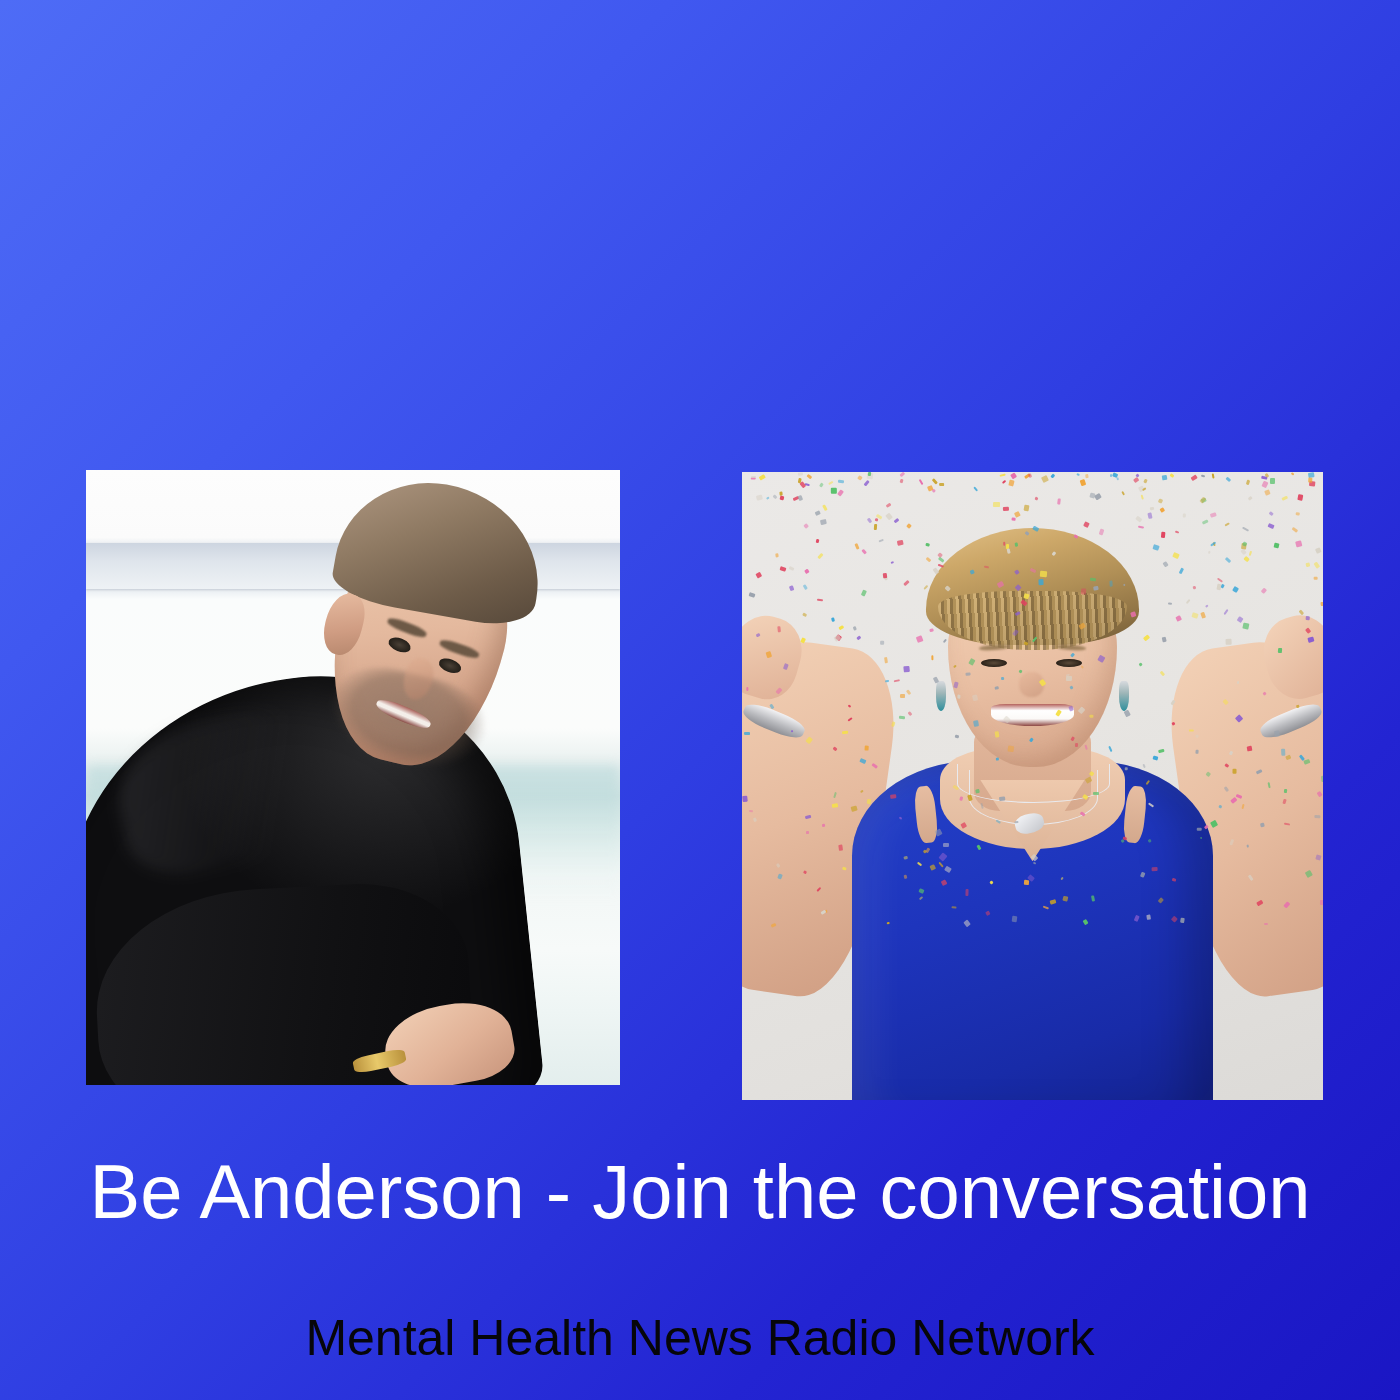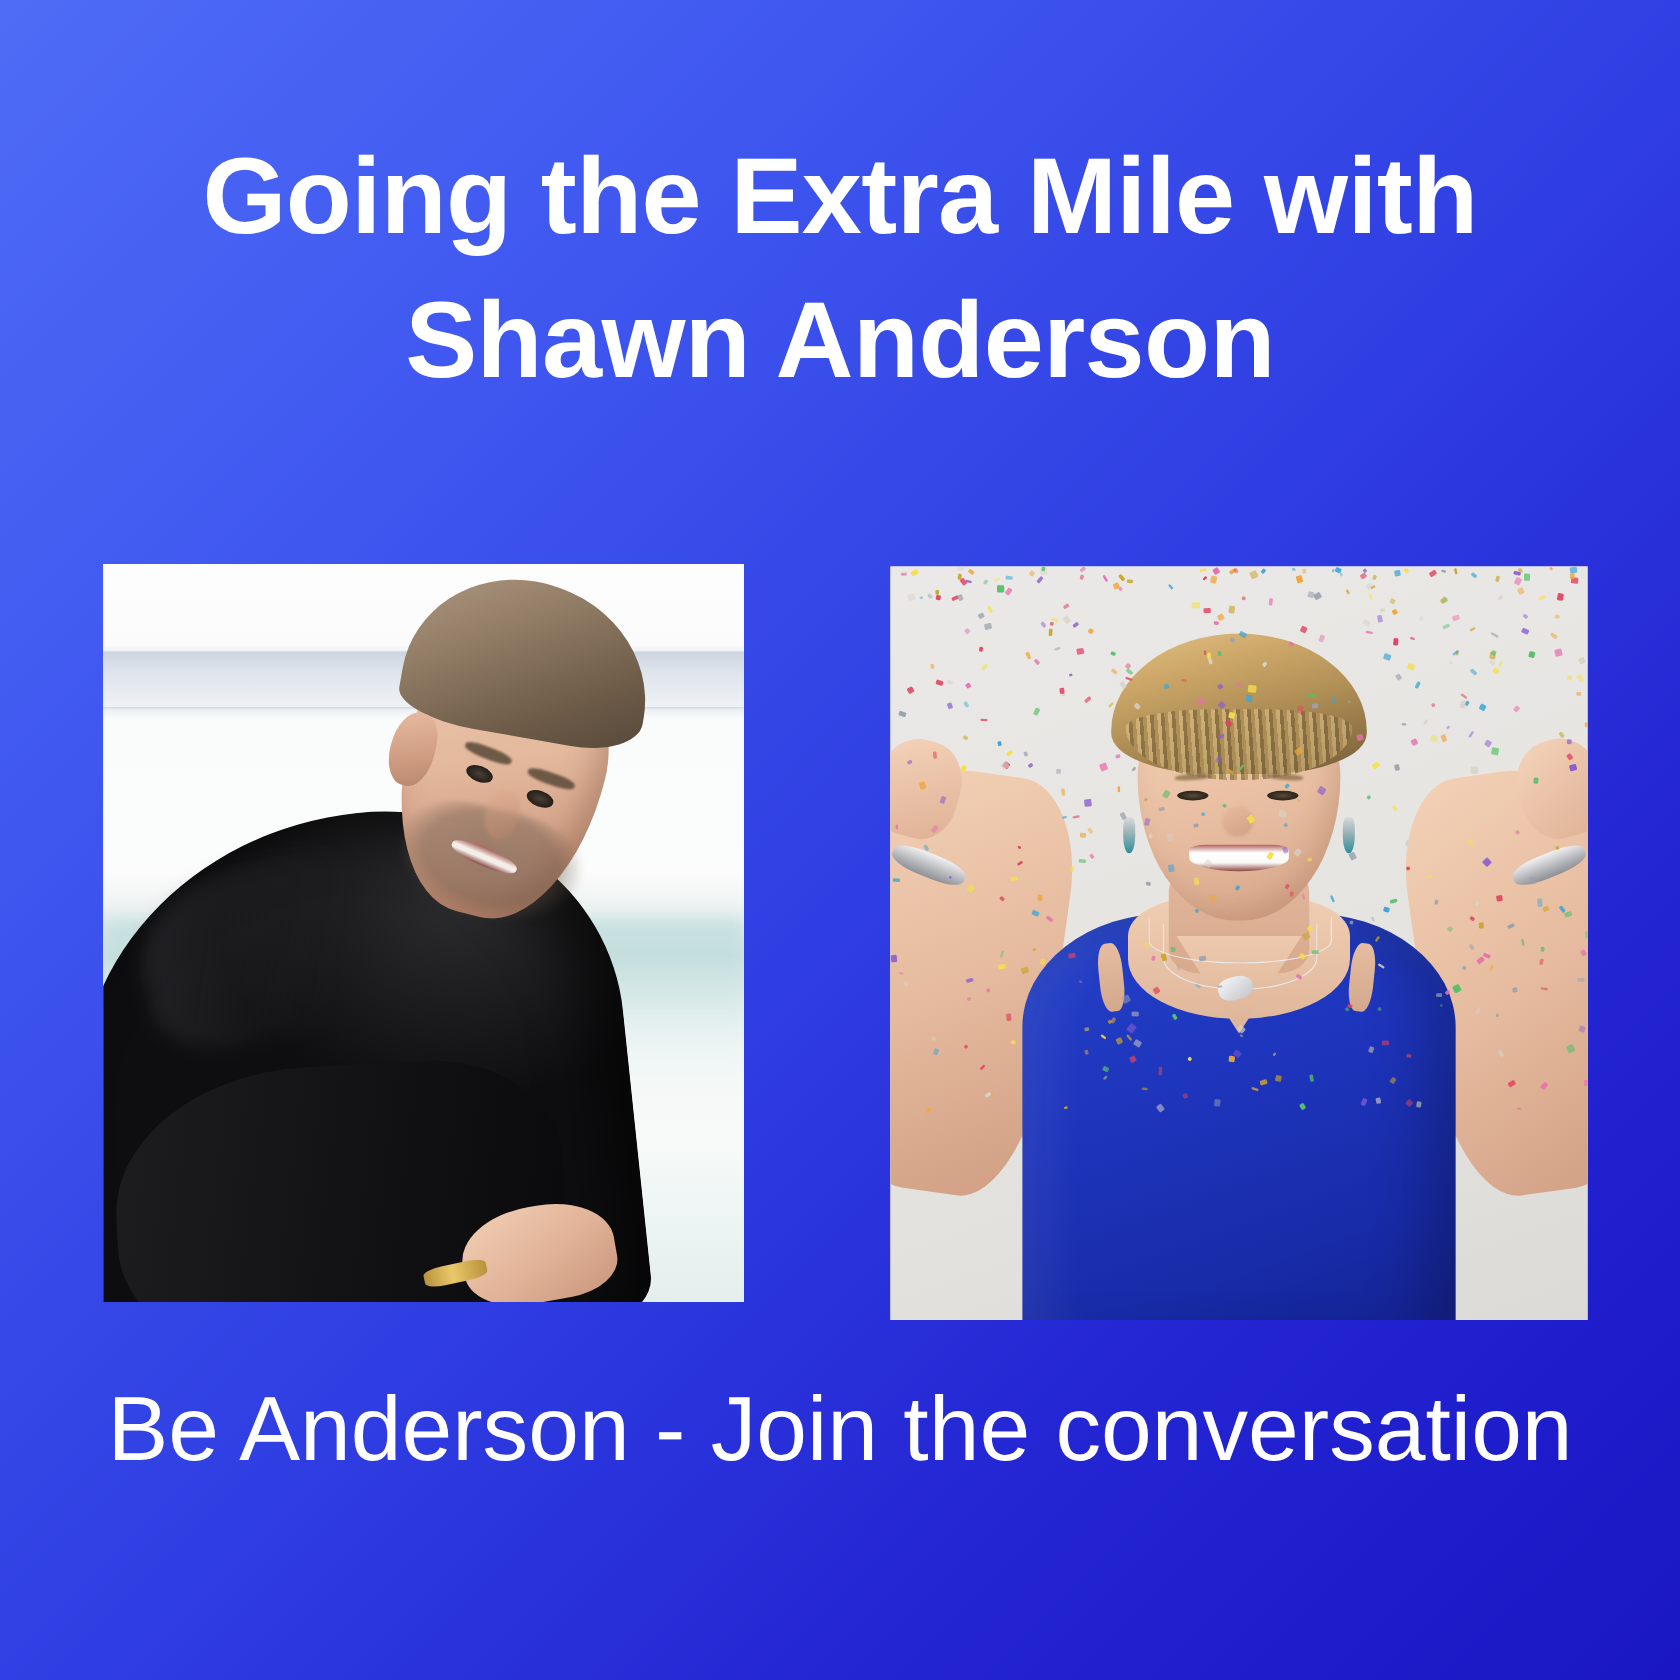--- a/index.html
+++ b/index.html
@@ -357,24 +357,20 @@
     line-height: 60px;
     font-weight: normal;
     white-space: nowrap;
   }
 </style>
 </head>
 <body>
 
 <div id="cover">
 
-  <div id="title-block">
-    <div class="title-line">Going the Extra Mile with</div>
-    <div class="title-line">Shawn Anderson</div>
-  </div>
 
   <div class="photo" id="photo-left">
     <div class="photo-inner">
       <div id="bg-left"></div>
       <div id="sea-left"></div>
       <div id="rail-left"></div>
 
       <div id="man-body"></div>
       <div id="man-shoulder-hi"></div>
       <div id="man-arm"></div>
@@ -852,14 +848,15 @@
           <i style="left:70.78%;top:11.57%;width:6.3px;height:5.3px;background:#3aa7d8;opacity:0.68;transform:rotate(19deg)"></i>
           <i style="left:42.07%;top:69.90%;width:3.8px;height:4.2px;background:#e0435f;opacity:0.52;transform:rotate(151deg)"></i>
           <i style="left:96.19%;top:45.05%;width:2.5px;height:5.5px;background:#3aa7d8;opacity:0.87;transform:rotate(142deg)"></i>
           <i style="left:80.60%;top:11.28%;width:6.2px;height:2.1px;background:#3aa7d8;opacity:0.70;transform:rotate(146deg)"></i>
         </div>
     </div>
   </div>
 
   <div id="tagline">Be Anderson - Join the conversation</div>
 
+  <div id="network">Mental Health News Radio Network</div>
 
 </div>
 
 </body></html>

